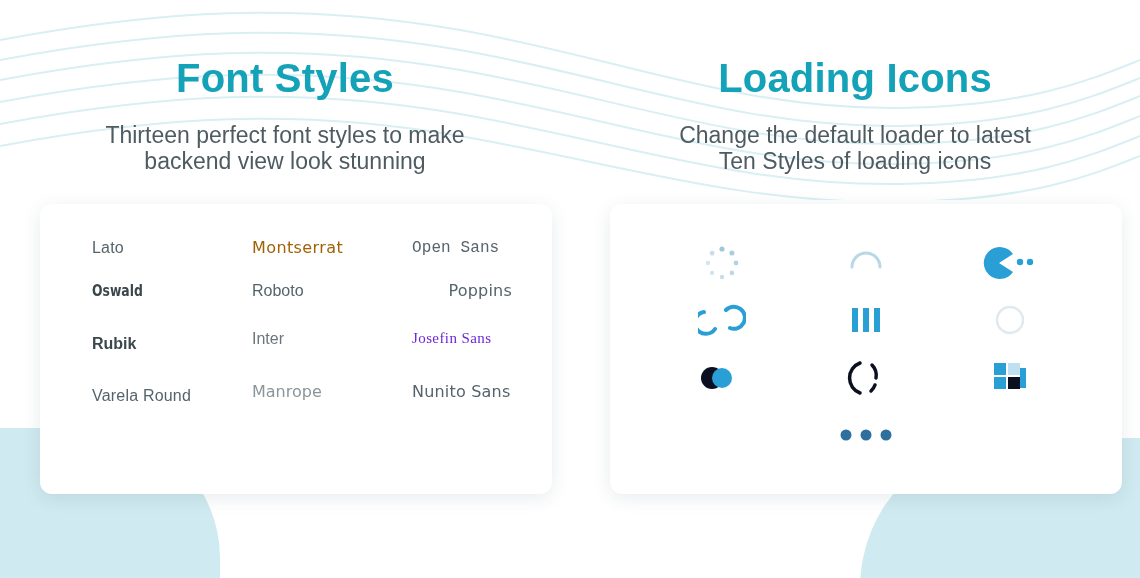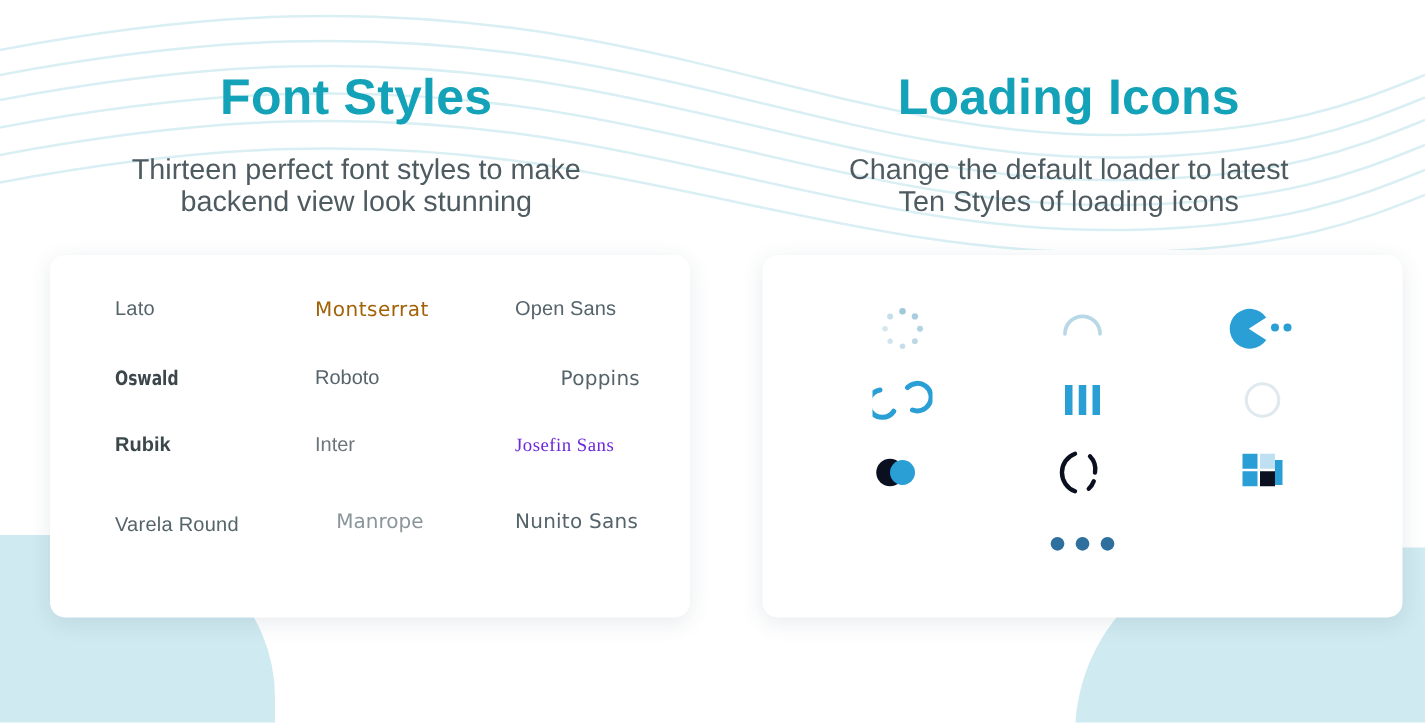--- a/index.html
+++ b/index.html
@@ -93,40 +93,40 @@
   .card-loaders {
     width: 512px;
     height: 290px;
     padding: 30px 40px;
   }
 
   
   .font-grid {
     display: grid;
     grid-template-columns: 160px 160px 1fr;
-    row-gap: 36px;
+    row-gap: 24px;
     align-items: center;
   }
   .font-item {
     font-size: 16px;
     color: #55646b;
     white-space: nowrap;
   }
   .f-lato        { font-family: "Liberation Sans", sans-serif; letter-spacing: .2px; }
   .f-montserrat  { font-family: "DejaVu Sans", sans-serif; letter-spacing: .4px; color:#a16207;}
-  .f-opensans    { font-family: Liberation Sans, sans-serif; letter-spacing: .1px; }
+  .f-opensans    { font-family: Liberation Mono, monospace; letter-spacing: .1px; }
   .f-oswald      { font-family: "DejaVu Sans Condensed","Liberation Sans Narrow", "Liberation Sans", sans-serif; font-weight: bold; transform: scaleX(.86); transform-origin: left center; color:#3c474c;}
   .f-raleway     { font-family: "DejaVu Sans", sans-serif; color:#8b969b; letter-spacing:.3px;}
   .f-roboto      { font-family: "Liberation Sans", sans-serif; }
   .f-poppins     { font-family: "DejaVu Sans", sans-serif; letter-spacing:.2px;text-align:right;}
-  .f-rubik       { font-family: "Liberation Sans", sans-serif; font-weight: bold; color:#3c474c;}
+  .f-rubik       { font-family: "Liberation Sans", sans-serif; font-weight: bold; color:#3c474c;margin-top:11px;}
   .f-inter       { font-family: "Liberation Sans", sans-serif; color:#6a767c;}
   .f-josefin     { font-family: Liberation Serif, serif; font-size:15px; letter-spacing:.4px; color:#6d28d9;}
   .f-varela      { font-family: Liberation Sans, sans-serif; letter-spacing:.2px;margin-top:10px;}
-  .f-manrope     { font-family: "DejaVu Sans", sans-serif; color:#8b969b;margin-left:17px;}
+  .f-manrope     { font-family: "DejaVu Sans", sans-serif; color:#8b969b;}
   .f-nunito      { font-family: "DejaVu Sans", sans-serif; letter-spacing:.2px;}
 
   
   .loader-grid {
     display: grid;
     grid-template-columns: repeat(3, 1fr);
     grid-template-rows: repeat(4, 1fr);
     height: 230px;
     align-items: center;
     justify-items: center;

